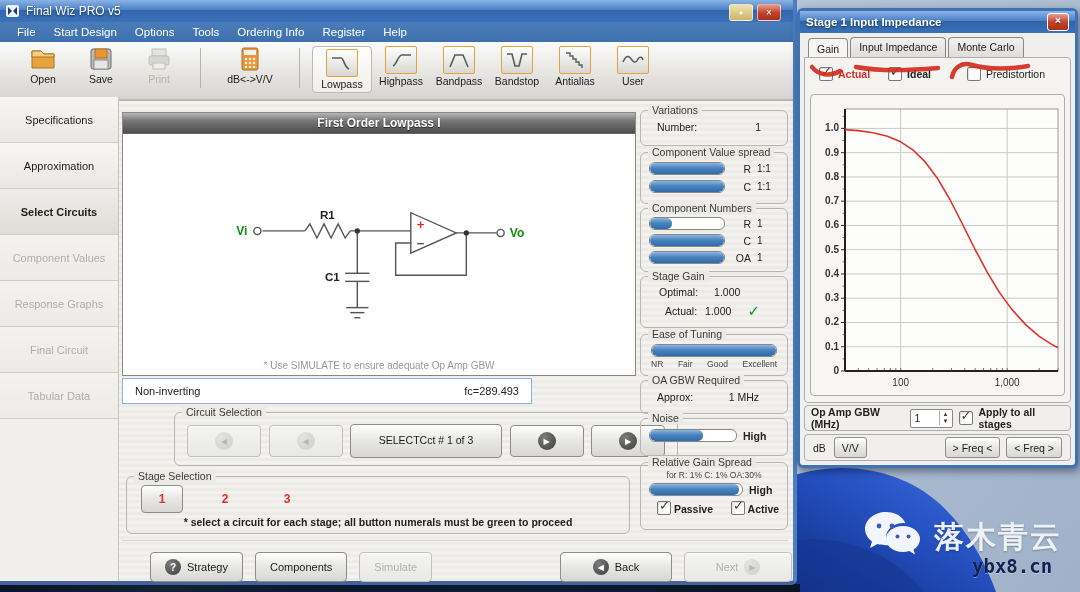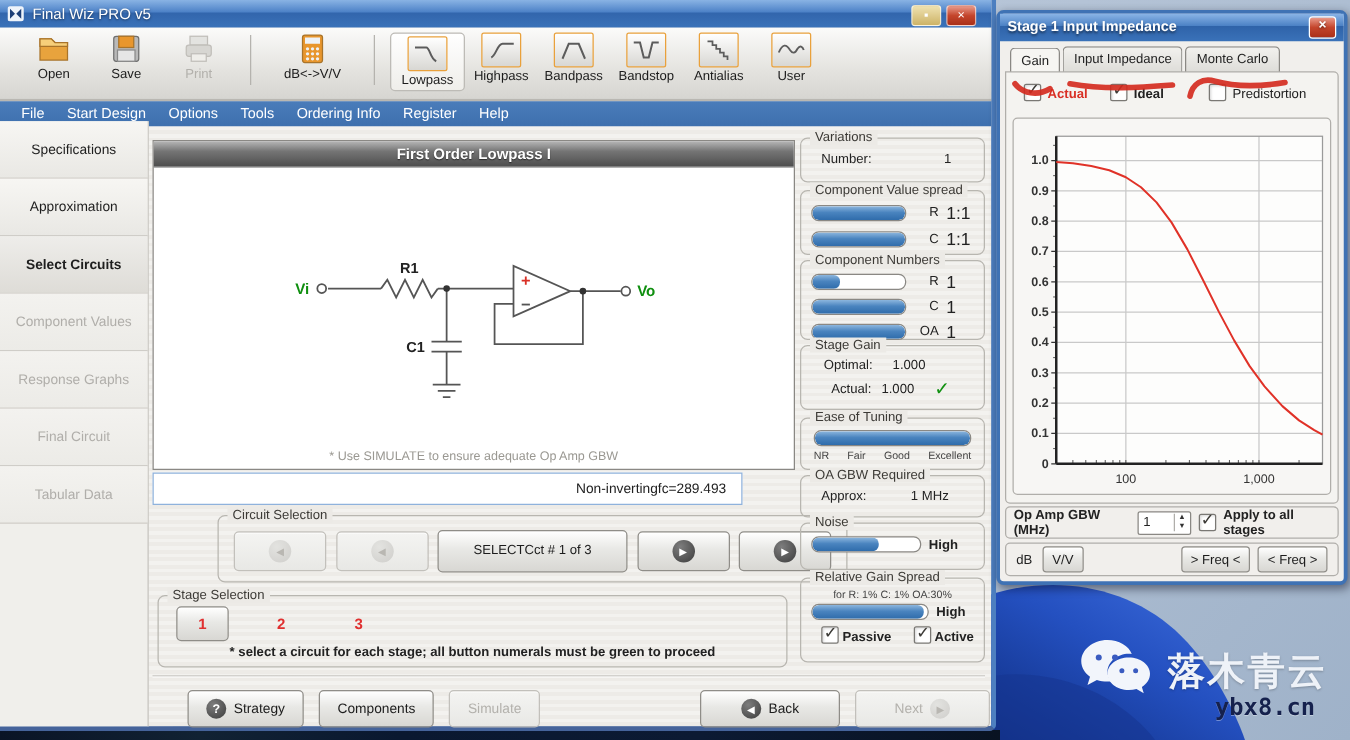--- a/index.html
+++ b/index.html
@@ -53,35 +53,35 @@
   #sidebar{position:absolute;left:0;top:97px;width:118px;bottom:0;background:#f0efeb;border-right:1px solid #c6c4bf;}
   .side-item{height:45px;display:flex;align-items:center;justify-content:center;font-size:11px;color:#1e1e1e;
     border-bottom:1px solid #cfcdc8;background:linear-gradient(#f7f6f3,#e9e8e4);}
   .side-item.active{background:linear-gradient(#eeedea,#dedcd7);font-weight:700;}
   .side-item.disabled{color:#b0aeaa;font-weight:400;background:linear-gradient(#f3f2ef,#ecebe7);}
   
   #cpanel{position:absolute;left:122px;top:112px;width:512px;height:262px;border:1px solid #8a8884;background:#fff;}
   #chead{height:20px;background:linear-gradient(#b6b6b6,#757575 40%,#4e4e4e);border-bottom:1px solid #666;
     display:flex;align-items:center;justify-content:center;color:#fff;font-weight:700;font-size:12px;text-shadow:0 1px 1px rgba(0,0,0,.6);}
   #cfoot{position:absolute;left:0;right:0;bottom:4px;text-align:center;color:#9a9892;font-size:10px;}
-  #fcrow{position:absolute;left:122px;top:378px;width:472px;height:26px;background:#fff;border:1px solid #8fb2dc;
-    display:flex;align-items:center;justify-content:flex-end;padding:0 12px;box-sizing:border-box;font-size:11px;}
+  #fcrow{position:absolute;left:122px;top:378px;width:410px;height:26px;background:#fff;border:1px solid #8fb2dc;
+    display:flex;align-items:center;justify-content:space-between;padding:0 12px;box-sizing:border-box;font-size:11px;}
   
   .navbtn{width:72px;height:30px;}
   .navcirc{width:18px;height:18px;border-radius:50%;display:flex;align-items:center;justify-content:center;
     background:radial-gradient(circle at 35% 30%,#7d7d7d,#3c3c3c);color:#fff;font-size:8px;}
   .navbtn.disabled .navcirc{background:radial-gradient(circle at 35% 30%,#e3e3e0,#cfcecb);color:#b9b7b2;}
   #selbtn{width:150px;height:32px;flex-direction:row;gap:0;font-size:10.5px;line-height:1.25;}
   
   .stage1{width:40px;height:26px;font-weight:700;color:#e03030;font-size:12px;}
   .stagenum{width:40px;text-align:center;font-weight:700;color:#e03030;font-size:12px;}
   
   .rp-row{display:flex;align-items:center;gap:6px;padding:0 8px;}
   .rp-lbl{width:20px;font-size:10.5px;text-align:right;}
-  .rp-val{width:22px;font-size:14px;}
+  .rp-val{width:22px;font-size:10px;}
   
   .bigbtn{height:28px;padding:0 14px;font-size:11px;}
   #divider{position:absolute;left:122px;top:540px;width:666px;height:2px;background:linear-gradient(#c8c6c1,#fff);}
   
   #impwin{position:absolute;left:797px;top:8px;width:281px;height:460px;background:#f1efec;
     border:3px solid #3f72b4;border-radius:6px;box-shadow:2px 3px 8px rgba(0,0,20,.45);box-sizing:border-box;}
   #imp-title{height:22px;background:linear-gradient(#8ab4e6,#4a80c4 45%,#2f63a9 46%,#3a72b9);
     display:flex;align-items:center;padding:0 6px;color:#fff;font-weight:700;font-size:11.5px;text-shadow:0 1px 2px rgba(0,0,0,.5);}
   #imp-close{margin-left:auto;width:20px;height:16px;border-radius:3px;border:1px solid #fff;
     background:linear-gradient(#ea9c8c,#c4452c 50%,#a92f18);color:#fff;font-size:11px;line-height:13px;text-align:center;}
@@ -155,20 +155,30 @@
       <div class="capbtns">
         <div class="capbtn min">
             <span>▪</span>
           </div>
         <div class="capbtn close">
             <span>×</span>
           </div>
       </div>
     </div>
 
+    <div id="menubar">
+      <span class="menu-item">File</span>
+      <span class="menu-item">Start Design</span>
+      <span class="menu-item">Options</span>
+      <span class="menu-item">Tools</span>
+      <span class="menu-item">Ordering Info</span>
+      <span class="menu-item">Register</span>
+      <span class="menu-item">Help</span>
+    </div>
+
     <div id="toolbar">
       <div class="tool">
         <svg width="30" height="26" viewBox="0 0 30 26">
           <path d="M4,8 L4,22 26,22 26,8 16,8 13,5 4,5 Z" fill="#e8a33d" stroke="#a9742a"></path>
           <path d="M4,11 L26,11 26,8 16,8 13,5 4,5 Z" fill="#f7cf7a" stroke="#a9742a"></path>
         </svg>
         <span class="lbl">Open</span>
       </div>
       <div class="tool">
         <svg width="26" height="26" viewBox="0 0 26 26">
@@ -248,30 +258,20 @@
         <span class="lbl">Antialias</span>
       </div>
       <div class="tool">
         <span class="ficon">
             <svg width="24" height="20" viewBox="0 0 24 20">
           <path d="M2,12 C5,5 8,5 11,10 C13,13 15,13 17,9 C19,6 21,7 22,10" fill="none" stroke="#5c5c5c" stroke-width="1.5"></path>
             </svg>
           </span>
         <span class="lbl">User</span>
       </div>
-    </div>
-
-    <div id="menubar">
-      <span class="menu-item">File</span>
-      <span class="menu-item">Start Design</span>
-      <span class="menu-item">Options</span>
-      <span class="menu-item">Tools</span>
-      <span class="menu-item">Ordering Info</span>
-      <span class="menu-item">Register</span>
-      <span class="menu-item">Help</span>
     </div>
 
     <div id="sidebar">
       <div class="side-item">Specifications</div>
       <div class="side-item">Approximation</div>
       <div class="side-item active">Select Circuits</div>
       <div class="side-item disabled">Component Values</div>
       <div class="side-item disabled">Response Graphs</div>
       <div class="side-item disabled">Final Circuit</div>
       <div class="side-item disabled">Tabular Data</div>

